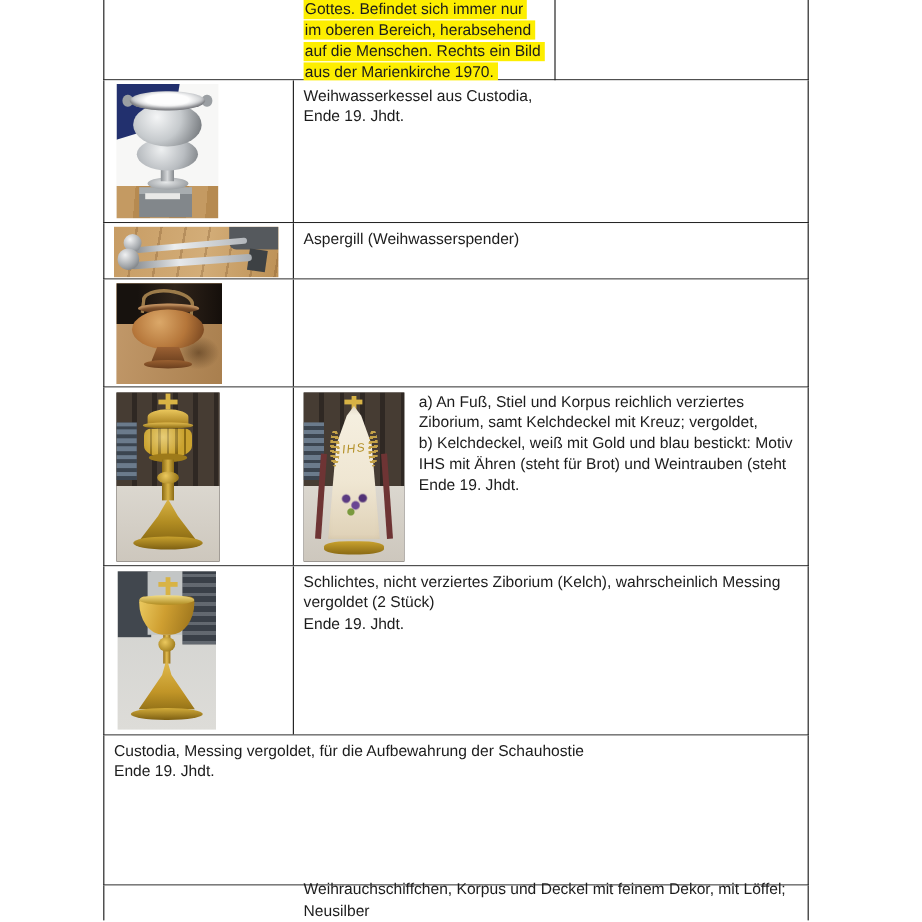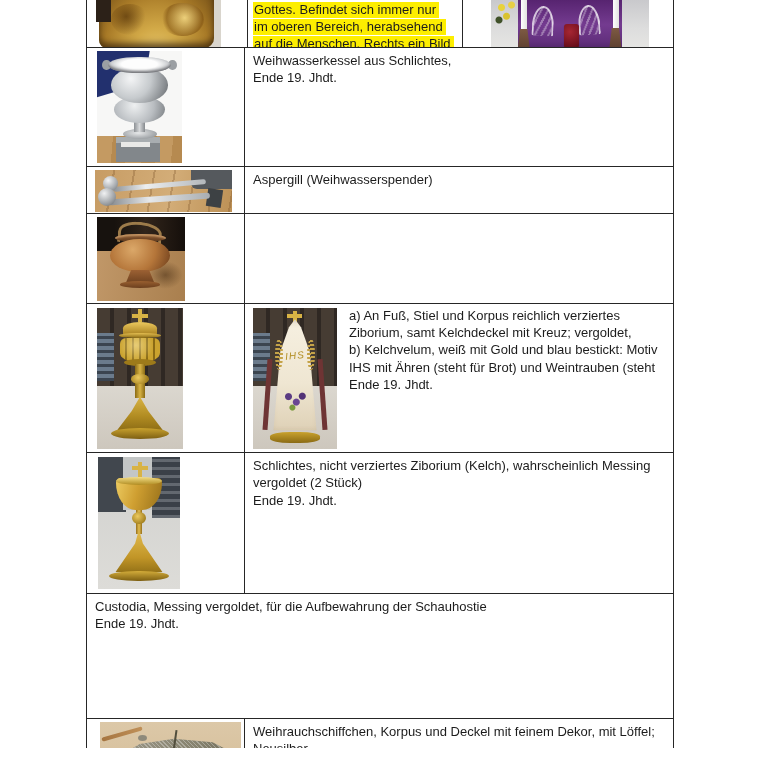--- a/index.html
+++ b/index.html
@@ -18,28 +18,28 @@
   }
   .tbl{position:absolute;left:86px;top:0;width:588px;}
   .row{
     display:flex;
     border-left:1.6px solid var(--bc);
     border-right:1.6px solid var(--bc);
     border-bottom:1.6px solid var(--bc);
     background:#fff;
     position:relative;
   }
-  .r1{height:48px;}
+  .r1{height:67px;align-items:center;}
   .r2{height:119px;}
   .r3{height:47px;}
   .r4{height:90px;}
   .r5{height:149px;}
   .r6{height:141px;}
   .r7{height:125px;flex-direction:column;}
-  .r8{height:29px;border-bottom:none;}
+  .r8{height:29px;border-bottom:none;align-items:flex-end;}
   .cell{position:relative;overflow:hidden;}
   .cA{width:161px;border-right:1.6px solid var(--bc);}
   .cB{width:215px;border-right:1.6px solid var(--bc);}
   .cC{flex:1;}
   .cL{width:158px;border-right:1.6px solid var(--bc);}
   .cR{flex:1;}
   .txt{padding:4px 8px 0 8px;font-size:13px;line-height:17.4px;}
   .line{white-space:nowrap;}
   .hl-lines{padding:1px 0 0 5px;font-size:13px;line-height:17.2px;}
   .hl-lines .line span{background:var(--hl);padding:0 3px 1px 1px;}
@@ -303,21 +303,21 @@
         <div class="s kessel-stem"></div>
         <div class="s kessel-bulge"></div>
         <div class="s kessel-body"></div>
         <div class="s kessel-h1"></div>
         <div class="s kessel-h2"></div>
         <div class="s kessel-rim"></div>
       </div>
     </div>
     <div class="cell cR">
       <div class="txt">
-        <div class="line">Weihwasserkessel aus Schlichtes,</div>
+        <div class="line">Weihwasserkessel aus Custodia,</div>
         <div class="line">Ende 19. Jhdt.</div>
       </div>
     </div>
   </div>
 
   <div class="row r3">
     <div class="cell cL">
       <div class="ph ph-asp">
         <div class="s asp-grain"></div>
         <div class="s asp-dark1"></div>
@@ -379,21 +379,21 @@
         <div class="s vel-body"></div>
         <div class="s vel-wheat1"></div>
         <div class="s vel-wheat2"></div>
         <div class="s vel-ihs">IHS</div>
         <div class="s vel-grapes"></div>
         <div class="s vel-base"></div>
       </div>
       <div class="t5">
         <div class="line">a) An Fuß, Stiel und Korpus reichlich verziertes</div>
         <div class="line">Ziborium, samt Kelchdeckel mit Kreuz; vergoldet,</div>
-        <div class="line">b) Kelchvelum, weiß mit Gold und blau bestickt: Motiv</div>
+        <div class="line">b) Kelchdeckel, weiß mit Gold und blau bestickt: Motiv</div>
         <div class="line">IHS mit Ähren (steht für Brot) und Weintrauben (steht</div>
         <div class="line">Ende 19. Jhdt.</div>
       </div>
     </div>
   </div>
 
   <div class="row r6">
     <div class="cell cL">
       <div class="ph ph-kelch">
         <div class="s kelch-dk1"></div>

